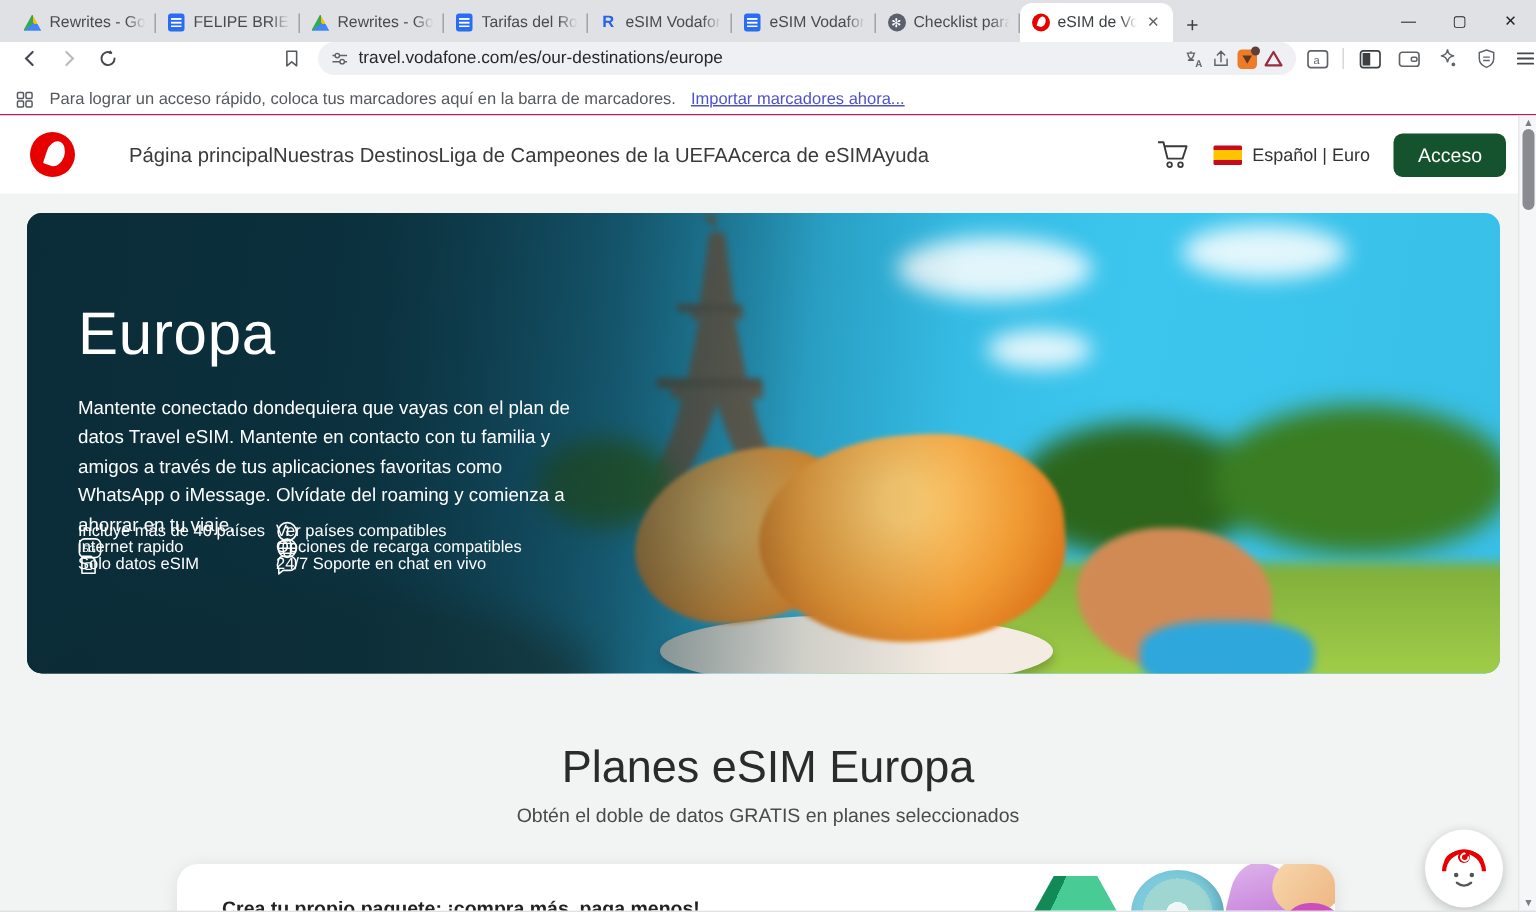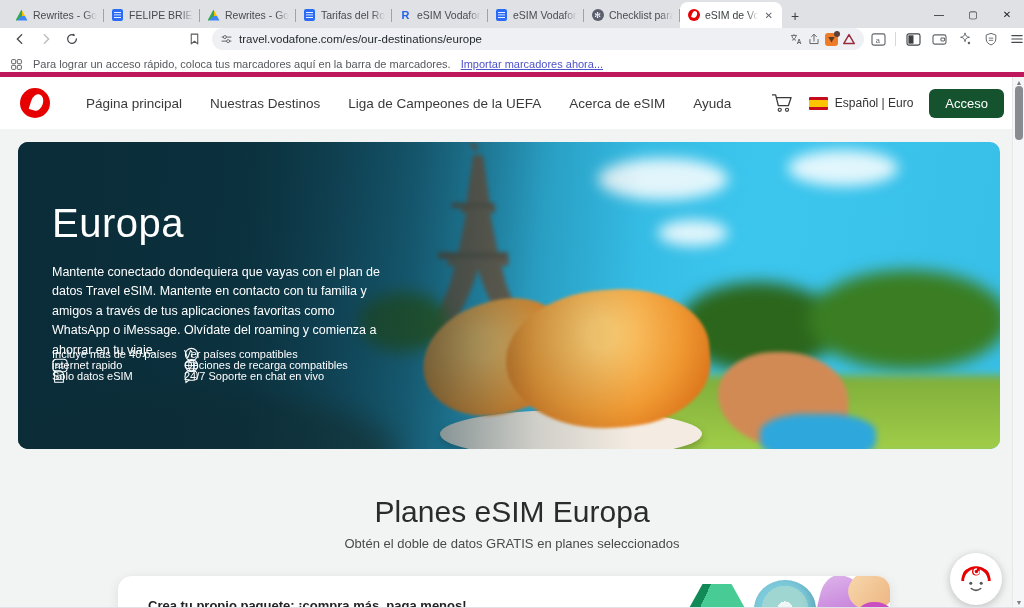--- a/index.html
+++ b/index.html
@@ -33,30 +33,30 @@
   .url-pill { flex:0 0 auto; width:652px; height:22px; margin-left:4px; background:#eef0f3; border-radius:11px; display:flex; align-items:center; padding:0 8px; gap:6px; }
   .url-text { font-size:11.5px; color:#24292e; flex:1; white-space:nowrap; overflow:hidden; }
   .pill-right { display:flex; align-items:center; gap:4px; }
   .ext-badger { width:13px; height:13px; border-radius:3px; background:#ee7b28; position:relative; }
   .ext-badger::before { content:""; position:absolute; left:3px; top:4px; width:7px; height:6px; background:#5b3b20; clip-path:polygon(0 0,100% 0,50% 100%); }
   .ext-badger::after { content:""; position:absolute; right:-2px; top:-2px; width:6px; height:6px; border-radius:50%; background:#5d4037; }
   .right-cluster { margin-left:auto; display:flex; align-items:center; gap:2px; }
   .v-div { width:1px; height:14px; background:#d5d8db; margin:0 3px; }
 
   
-  .bookmarks { height:21px; background:#fff; border-bottom:5px solid #be185d; display:flex; align-items:center; padding:0 10px; gap:10px; }
+  .bookmarks { height:21px; background:#fff; border-bottom:1px solid #be185d; display:flex; align-items:center; padding:0 10px; gap:10px; }
   .bm-hint { font-size:11px; color:#55585c; }
   .bm-link { font-size:11px; color:#4e52c9; text-decoration:underline; cursor:pointer; }
 
   
   .page { position:relative; height:530px; background:#f2f3f3; overflow:hidden; }
 
   .site-nav { height:52px; background:#fff; display:flex; align-items:center; padding:0 20px; }
   .vf-logo { width:30px; height:30px; } .vf-logo::after { width:12px; height:17px; left:10.5px; top:6px; }
-  .nav-items { display:flex; gap:28px; margin-left:36px; }
+  .nav-items { display:flex; margin-left:36px; }
   .nav-item { font-size:13.5px; color:#3a3a3a; cursor:pointer; white-space:nowrap; }
   .nav-right { margin-left:auto; display:flex; align-items:center; gap:16px; }
   .flag { width:19px; height:13px; background:linear-gradient(#c60b1e 0 25%, #ffc400 25% 75%, #c60b1e 75%); border-radius:1px; }
   .locale { font-size:12px; color:#333; white-space:nowrap; }
   .btn-acceso { background:#14532d; color:#fff; font-size:13px; border:none; border-radius:6px; padding:7px 16px; cursor:pointer; }
 
   
   .hero-wrap { padding:13px 0 0 18px; }
   .hero { position:relative; width:982px; height:307px; border-radius:10px; overflow:hidden;
           background:linear-gradient(100deg,#0e3642 0%,#155263 20%,#1f7fa0 36%,#2fb3dc 52%,#3cc6ee 72%,#38bfe8 100%); }

